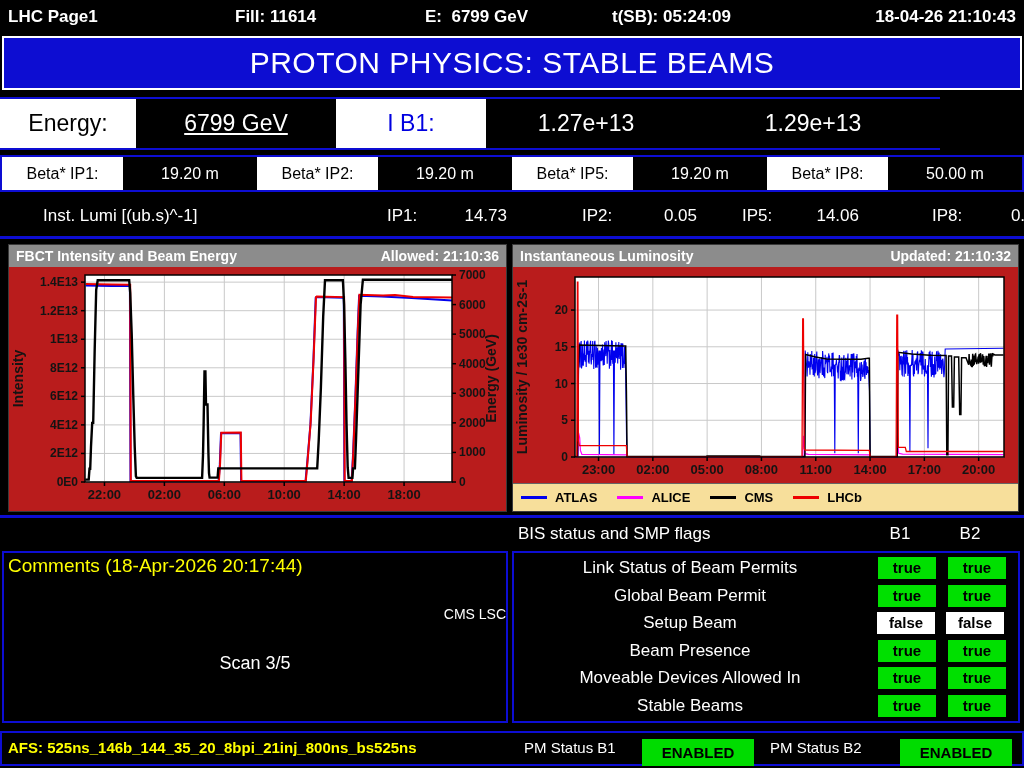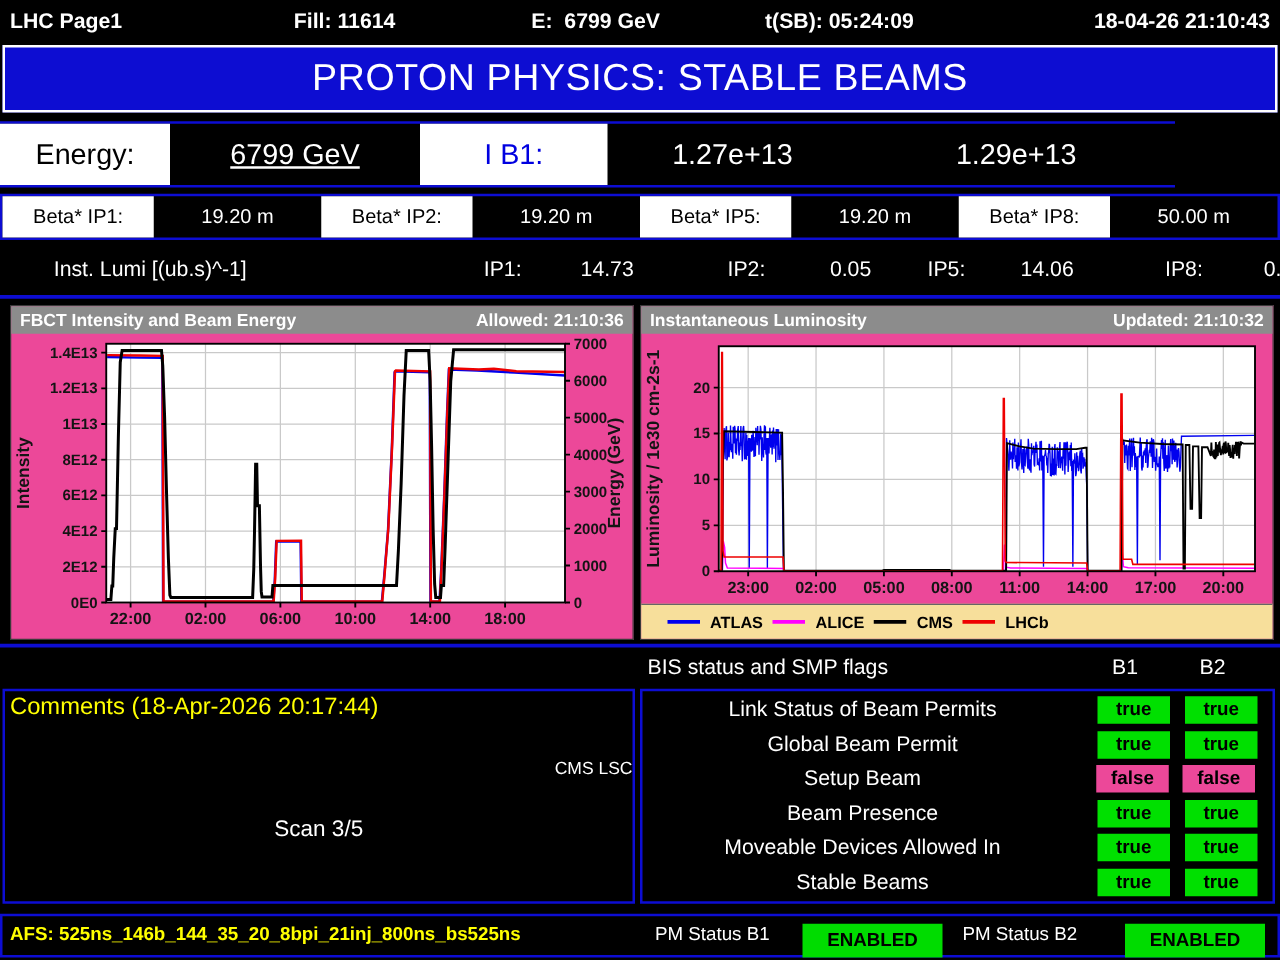--- a/index.html
+++ b/index.html
@@ -36,31 +36,31 @@
   .betagrp .bl{width:121px;background:#fff;color:#000;display:flex;align-items:center;justify-content:center;}
   .betagrp .bv{flex:1;display:flex;align-items:center;justify-content:center;color:#fff;}
 
   
   .lumirow{left:0;top:196px;width:1024px;height:40px;background:#000;border-bottom:3px solid #0d0dd2;font-size:17px;}
   .lumirow span{position:absolute;top:10px;white-space:pre;margin-left:29px;}
   .lr-val{text-align:right;width:80px;}
 
   
   .chartsec{left:0;top:241px;width:1024px;height:274px;background:#000;border-bottom:3px solid #0d0dd2;}
-  .panel{position:absolute;top:3px;height:266px;background:#ec4899;border:1px solid #3a3a3a;}
+  .panel{position:absolute;top:3px;height:266px;background:#b91c1c;border:1px solid #3a3a3a;}
   .panel-left{left:8px;width:497px;}
   .panel-right{left:512px;width:505px;}
   .phead{position:absolute;left:0;top:0;right:0;height:22px;background:#8c8c8c;
          display:flex;align-items:center;justify-content:space-between;padding:0 7px;box-sizing:border-box;}
   .phead span{color:#fff;font-weight:bold;font-size:14px;}
   .plot{position:absolute;left:0;right:0;}
   .plot-left{top:22px;height:242px;}
   .plot-right{top:22px;height:215px;}
   .legend{position:absolute;left:0;right:0;bottom:0;height:27px;background:#f7df9b;border-top:1px solid #666;
-          display:flex;align-items:center;padding-left:21px;gap:8px;}
+          display:flex;align-items:center;padding-left:8px;gap:20px;}
   .legitem{display:flex;align-items:center;gap:8px;}
   .legline{width:26px;height:3px;}
   .legitem span{color:#000;font-weight:bold;font-size:13px;}
 
   
   .comments{left:2px;top:551px;width:502px;height:168px;border:2px solid #0d0dd2;background:#000;}
   .com-title{position:absolute;left:4px;top:2px;color:#ffff00;font-size:19px;}
   .com-line1{position:absolute;left:0;right:0;top:53px;text-align:right;font-size:14px;color:#fff;}
   .com-line2{position:absolute;left:0;right:0;top:100px;text-align:center;font-size:18px;color:#fff;}
 
@@ -68,21 +68,21 @@
   .bishead .bt{position:absolute;left:6px;top:0;font-size:17px;}
   .bishead .b1h{position:absolute;left:364px;width:48px;text-align:center;top:0;font-size:17px;}
   .bishead .b2h{position:absolute;left:434px;width:48px;text-align:center;top:0;font-size:17px;}
 
   .bisbox{left:512px;top:551px;width:504px;height:168px;border:2px solid #0d0dd2;background:#000;
           display:flex;flex-direction:column;justify-content:space-evenly;}
   .bisrow{display:flex;align-items:center;height:24px;}
   .bisrow .lbl{width:352px;text-align:center;font-size:17px;color:#fff;}
   .status-box{width:58px;height:22px;line-height:22px;text-align:center;font-weight:bold;font-size:15px;color:#000;margin-left:12px;}
   .st-green{background:#00e000;}
-  .st-red{background:#ec4899;margin-left:11px;}
+  .st-red{background:#ffffff;margin-left:11px;}
 
   
   .footer{left:0;top:731px;width:1020px;height:31px;border:2px solid #0d0dd2;background:#000;}
   .footer span{position:absolute;top:6px;}
   .afs{left:6px;color:#ffff00;font-weight:bold;font-size:15px;}
   .pm1l{left:522px;font-size:15px;}
   .pm2l{left:768px;font-size:15px;}
   .pmbox{position:absolute;top:2px;width:112px;height:27px;line-height:27px;text-align:center;
          font-weight:bold;font-size:15px;color:#000;background:#00dc00;}
   .pm1b{left:640px;}

